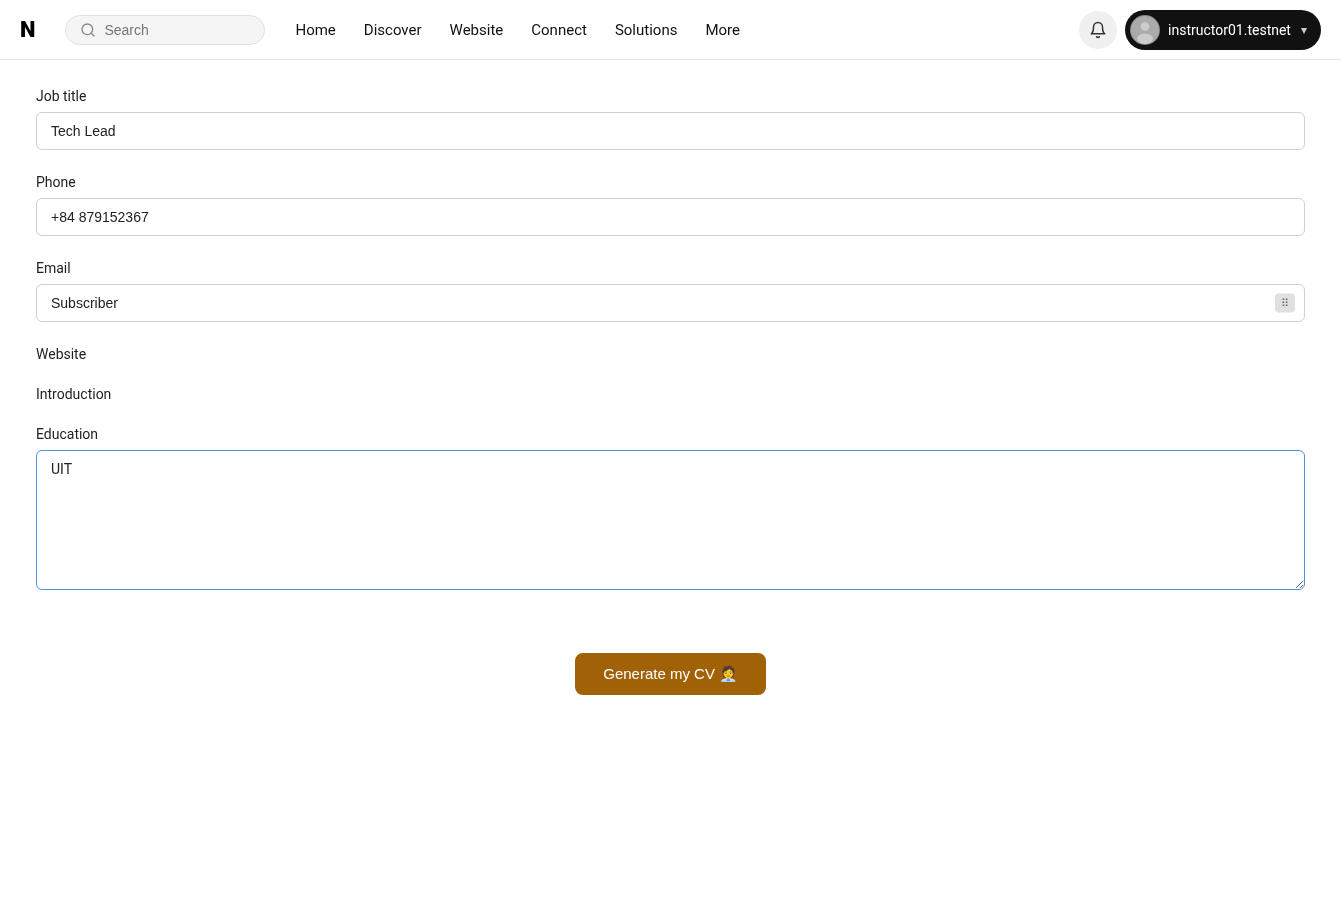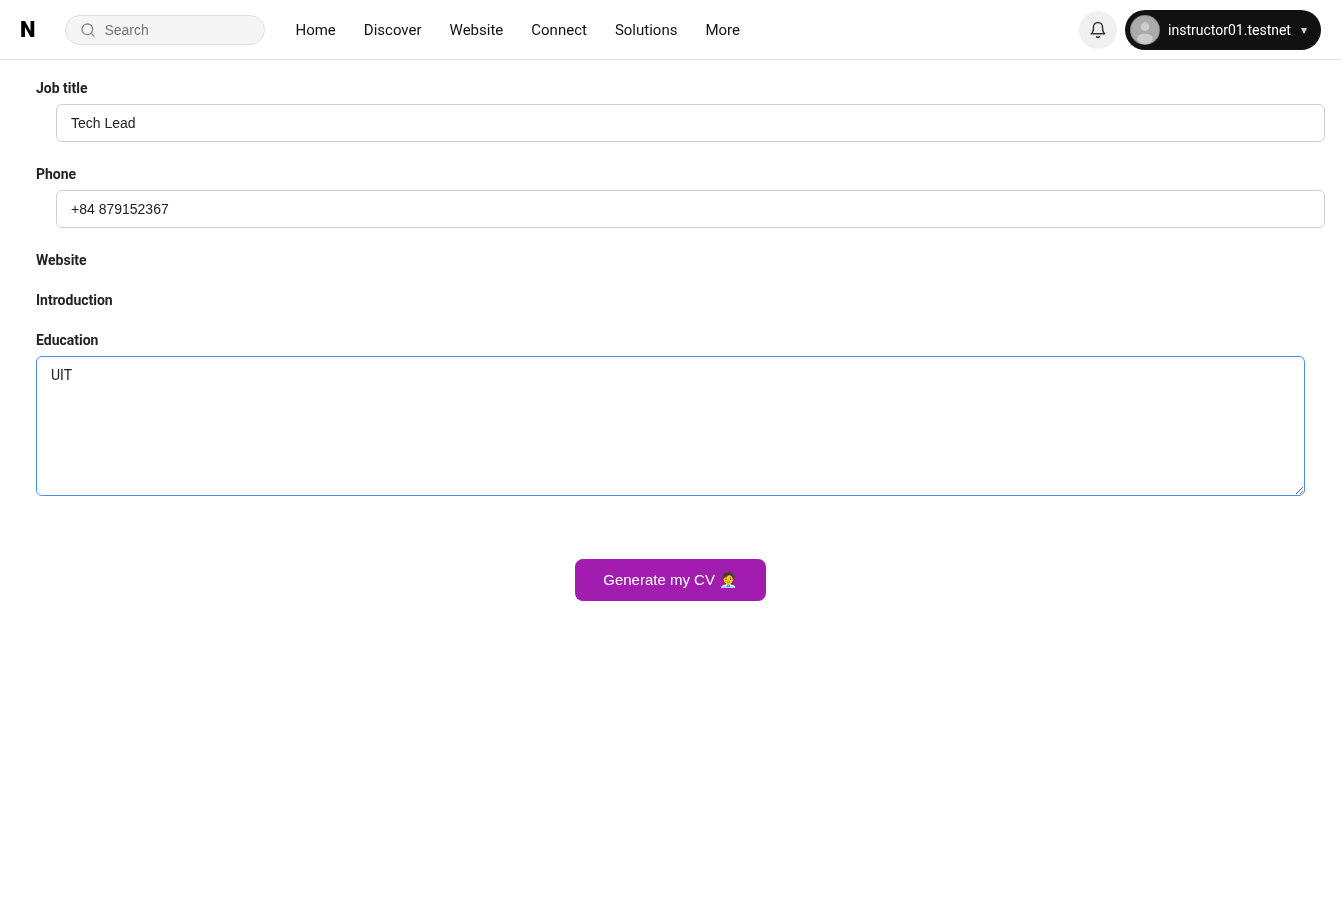--- a/index.html
+++ b/index.html
@@ -138,36 +138,36 @@
       padding: 20px 36px 40px 36px;
     }
 
     .form-section {
       margin-bottom: 24px;
     }
 
     .form-label {
       display: block;
       font-size: 14px;
-      font-weight: 700;
+      font-weight: 400;
       color: #222;
       margin-bottom: 8px;
+      margin-top: 8px;
     }
 
     .form-input {
       width: 100%;
       border: 1px solid #d0d0d0;
       border-radius: 6px;
       padding: 10px 14px;
       font-size: 14px;
       color: #222;
       outline: none;
       background: #fff;
       transition: border-color 0.2s;
-      margin-left: 20px;
     }
 
     .form-input::placeholder {
       color: #aaa;
     }
 
     .email-wrapper {
       position: relative;
     }
 
@@ -212,21 +212,21 @@
 
     .education-textarea {
       border-color: #4a90e2;
       min-height: 140px;
     }
 
     .generate-btn {
       display: flex;
       align-items: center;
       gap: 8px;
-      background: #a21caf;
+      background: #a16207;
       color: #fff;
       border: none;
       border-radius: 8px;
       padding: 12px 28px;
       font-size: 15px;
       font-weight: 500;
       cursor: pointer;
       margin: 30px auto 0 auto;
       display: block;
     }
@@ -287,20 +287,29 @@
   <div class="form-section">
     <label class="form-label">Job title</label>
     <input type="text" class="form-input" value="Tech Lead" style="">
   </div>
 
   <div class="form-section">
     <label class="form-label">Phone</label>
     <input type="text" class="form-input" value="+84 879152367" style="">
   </div>
 
+  <div class="form-section">
+    <label class="form-label">Email</label>
+    <div class="email-wrapper">
+      <input type="text" class="form-input" value="Subscriber" style="">
+      <button class="email-icon-btn">
+        <span>⠿</span>
+      </button>
+    </div>
+  </div>
 
   <div class="form-section">
     <label class="form-label">Website</label>
   </div>
 
   <div class="form-section">
     <label class="form-label">Introduction</label>
   </div>
 
   <div class="form-section">

